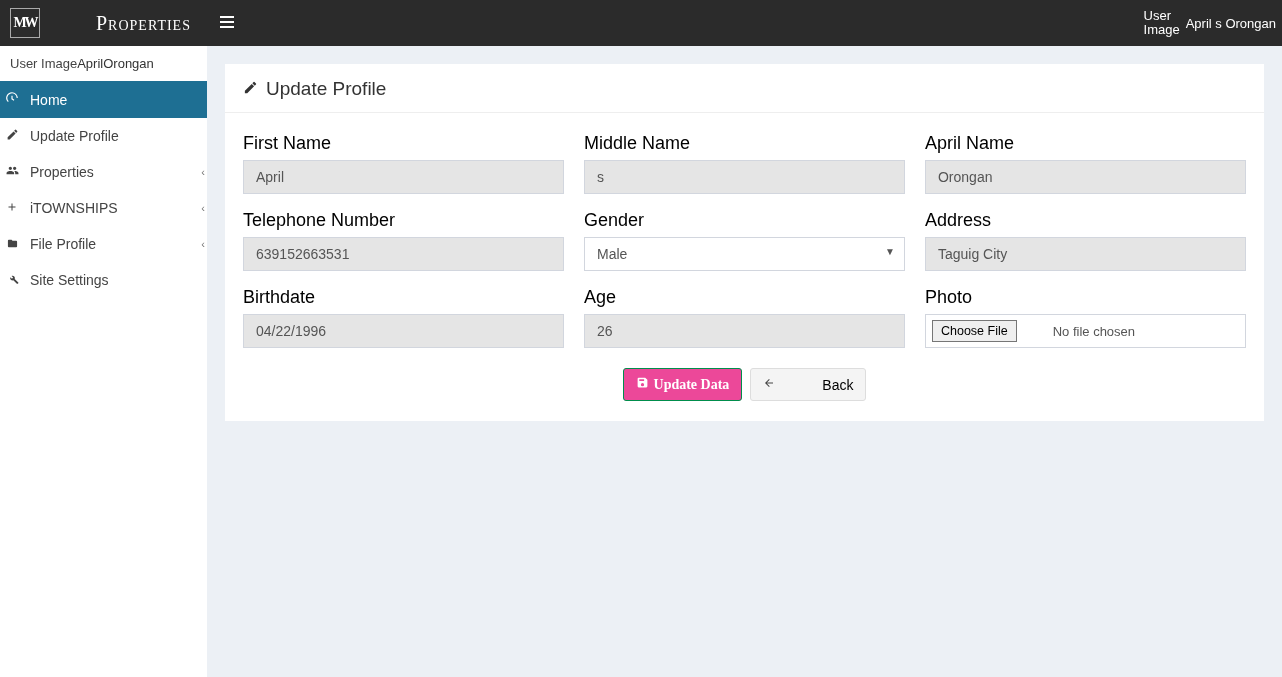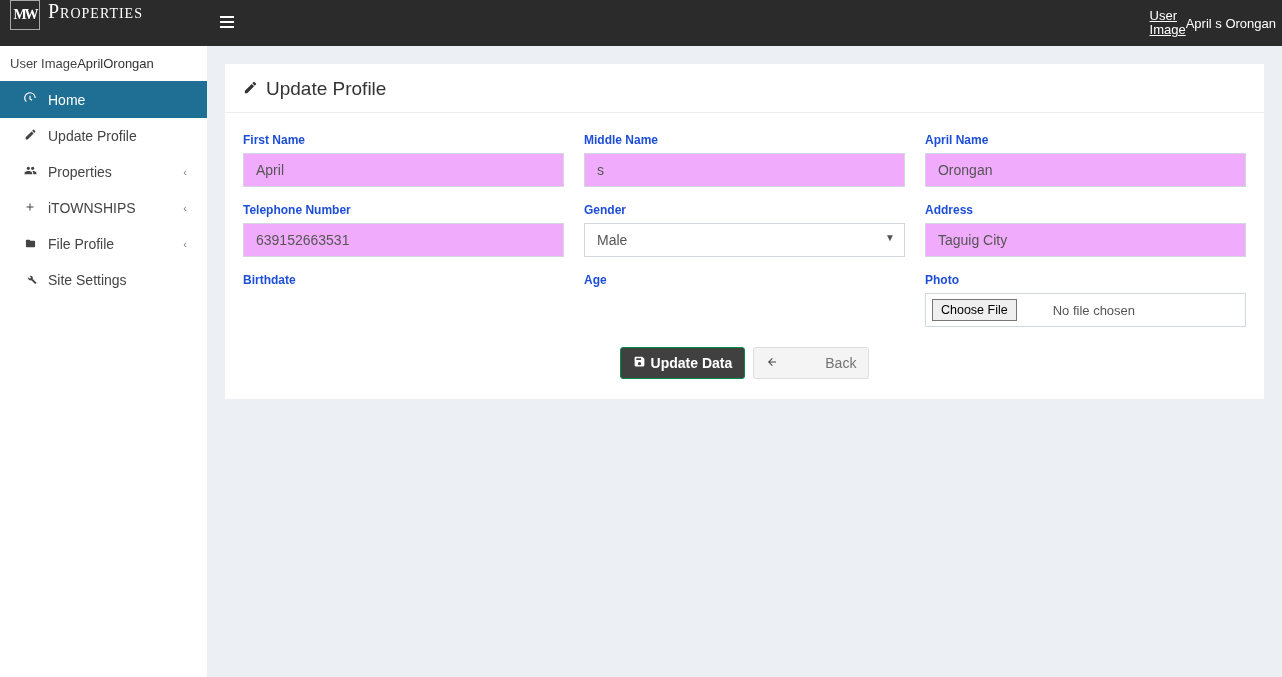--- a/index.html
+++ b/index.html
@@ -1,68 +1,68 @@
 <!DOCTYPE html>
 <html><head>
 <meta charset="utf-8">
 <style>
   * { box-sizing: border-box; margin: 0; padding: 0; }
   body { font-family: -apple-system, BlinkMacSystemFont, "Segoe UI", Helvetica, Arial, sans-serif; background: #ecf0f5; color: #333; font-size: 14px; }
 
   
   .header { position: fixed; top: 0; left: 0; right: 0; height: 46px; background: #2b2b2b; color: #fff; display: flex; align-items: center; z-index: 1000; }
-  .logo-box { width: 207px; height: 46px; display: flex; padding-left: 10px; }
+  .logo-box { width: 207px; height: 46px; display: flex; align-items: center; padding-left: 10px; gap: 48px; }
   .logo-mark { width: 30px; height: 30px; border: 1px solid #aaa; display: flex; align-items: center; justify-content: center; margin-right: 8px; font-family: serif; font-weight: bold; font-size: 14px; letter-spacing: -2px; }
   .logo-text { font-family: "Trajan Pro", "Times New Roman", serif; font-size: 20px; letter-spacing: 1px; font-variant: small-caps; }
   .burger { width: 40px; display: flex; align-items: center; justify-content: center; cursor: pointer; font-size: 16px; }
   .header-right { margin-left: auto; display: flex; align-items: center; padding-right: 6px; font-size: 13px; }
-  .user-image-label { line-height: 1.1; margin-right: 0; text-decoration: underline; }
+  .user-image-label { line-height: 1.1; margin-right: 6px; }
   .user-name-top { white-space: nowrap; }
 
   
   .sidebar { position: fixed; top: 46px; left: 0; bottom: 0; width: 207px; background: #fff; overflow-y: auto; }
   .user-panel { padding: 10px 10px 10px 10px; font-size: 13px; color: #444; display: flex; align-items: center; }
   .user-panel .ui { color: #444; }
   .user-panel .un { color: #333; }
   .nav { list-style: none; }
   .nav li { position: relative; }
-  .nav a { display: flex; align-items: center; padding: 10px 20px; color: #444; text-decoration: none; font-size: 14px; }
+  .nav a { display: flex; align-items: center; padding: 10px 2px; color: #444; text-decoration: none; font-size: 14px; }
   .nav a .icon { width: 20px; text-align: center; margin-right: 8px; font-size: 13px; }
   .nav a .chev { margin-left: auto; font-size: 11px; color: #777; }
   .nav li.active a { background: #1e6f93; color: #fff; }
   .nav li.active a .icon { color: #fff; }
 
   
   .content-wrapper { margin-left: 207px; padding-top: 46px; min-height: 100vh; }
   .box { background: #fff; margin: 18px; padding: 0 0 20px 0; }
   .box-header { padding: 14px 18px 12px 18px; border-bottom: 1px solid #eee; display: flex; align-items: center; }
   .box-header .hicon { margin-right: 8px; font-size: 14px; }
   .box-header h3 { font-weight: 400; font-size: 19px; color: #333; }
 
   .form-body { padding: 20px 18px 0 18px; }
   .row { display: flex; flex-wrap: wrap; margin: 0 -10px; }
   .col { flex: 0 0 33.333%; max-width: 33.333%; padding: 0 10px 16px 10px; }
-  label.flabel { display: block; font-weight: 700; font-size: 12px; color: #1d4ed8; margin-bottom: 6px; }
+  label.flabel { display: block; font-weight: 400; font-size: 18px; color: #000000; margin-bottom: 6px; }
   .form-control {
     width: 100%; height: 34px; padding: 6px 12px; font-size: 14px;
-    border: 1px solid #d2d6de; background: #f0abfc; color: #555;
+    border: 1px solid #d2d6de; background: #e5e5e5; color: #555;
   }
   .form-control.select { appearance: none; -webkit-appearance: none; padding-right: 19px; background: #fff; position: relative; }
   .select-wrap { position: relative; }
   .select-wrap::after { content: "▼"; position: absolute; right: 10px; top: 9px; font-size: 10px; color: #555; pointer-events: none; }
 
   .file-wrap { display: flex; align-items: center; height: 34px; border: 1px solid #d2d6de; padding: 3px 6px; gap: 28px; }
   .file-btn { font-size: 12.5px; padding: 3px 8px; border: 1px solid #767676; background: #efefef; cursor: pointer; }
   .file-text { margin-left: 8px; font-size: 13px; color: #555; }
 
   .actions { display: flex; justify-content: center; gap: 8px; margin-top: 4px; }
   .btn { display: inline-flex; align-items: center; padding: 7px 12px; font-size: 14px; border-radius: 3px; border: 1px solid transparent; cursor: pointer; text-decoration: none; }
   .btn .bicon { margin-right: 5px; font-size: 13px; }
-  .btn-success { background: #404040; border-color: #008d4c; color: #fff; font-weight: 600; }
-  .btn-default { background: #f4f4f4; border-color: #ddd; color: #737373; gap: 42px; } 
+  .btn-success { background: #ec4899; border-color: #008d4c; color: #fff; font-weight: 600; font-family: Liberation Serif, serif; }
+  .btn-default { background: #f4f4f4; border-color: #ddd; color: #000000; gap: 42px; } 
 </style>
 </head>
 <body>
 
 <div class="header">
   <div class="logo-box">
     <div class="logo-mark">MW</div>
     <div class="logo-text">Properties</div>
   </div>
   <div class="burger">
@@ -196,24 +196,26 @@
           </div>
         </div>
 
         <div class="col">
           <label class="flabel">Address</label>
           <input class="form-control" type="text" value="Taguig City" style="">
         </div>
 
         <div class="col">
           <label class="flabel">Birthdate</label>
+          <input class="form-control" type="text" value="04/22/1996" style="">
         </div>
 
         <div class="col">
           <label class="flabel">Age</label>
+          <input class="form-control" type="text" value="26" style="">
         </div>
 
         <div class="col">
           <label class="flabel">Photo</label>
           <div class="file-wrap">
             <button type="button" class="file-btn">Choose File</button>
             <span class="file-text">No file chosen</span>
           </div>
         </div>
       </div>

